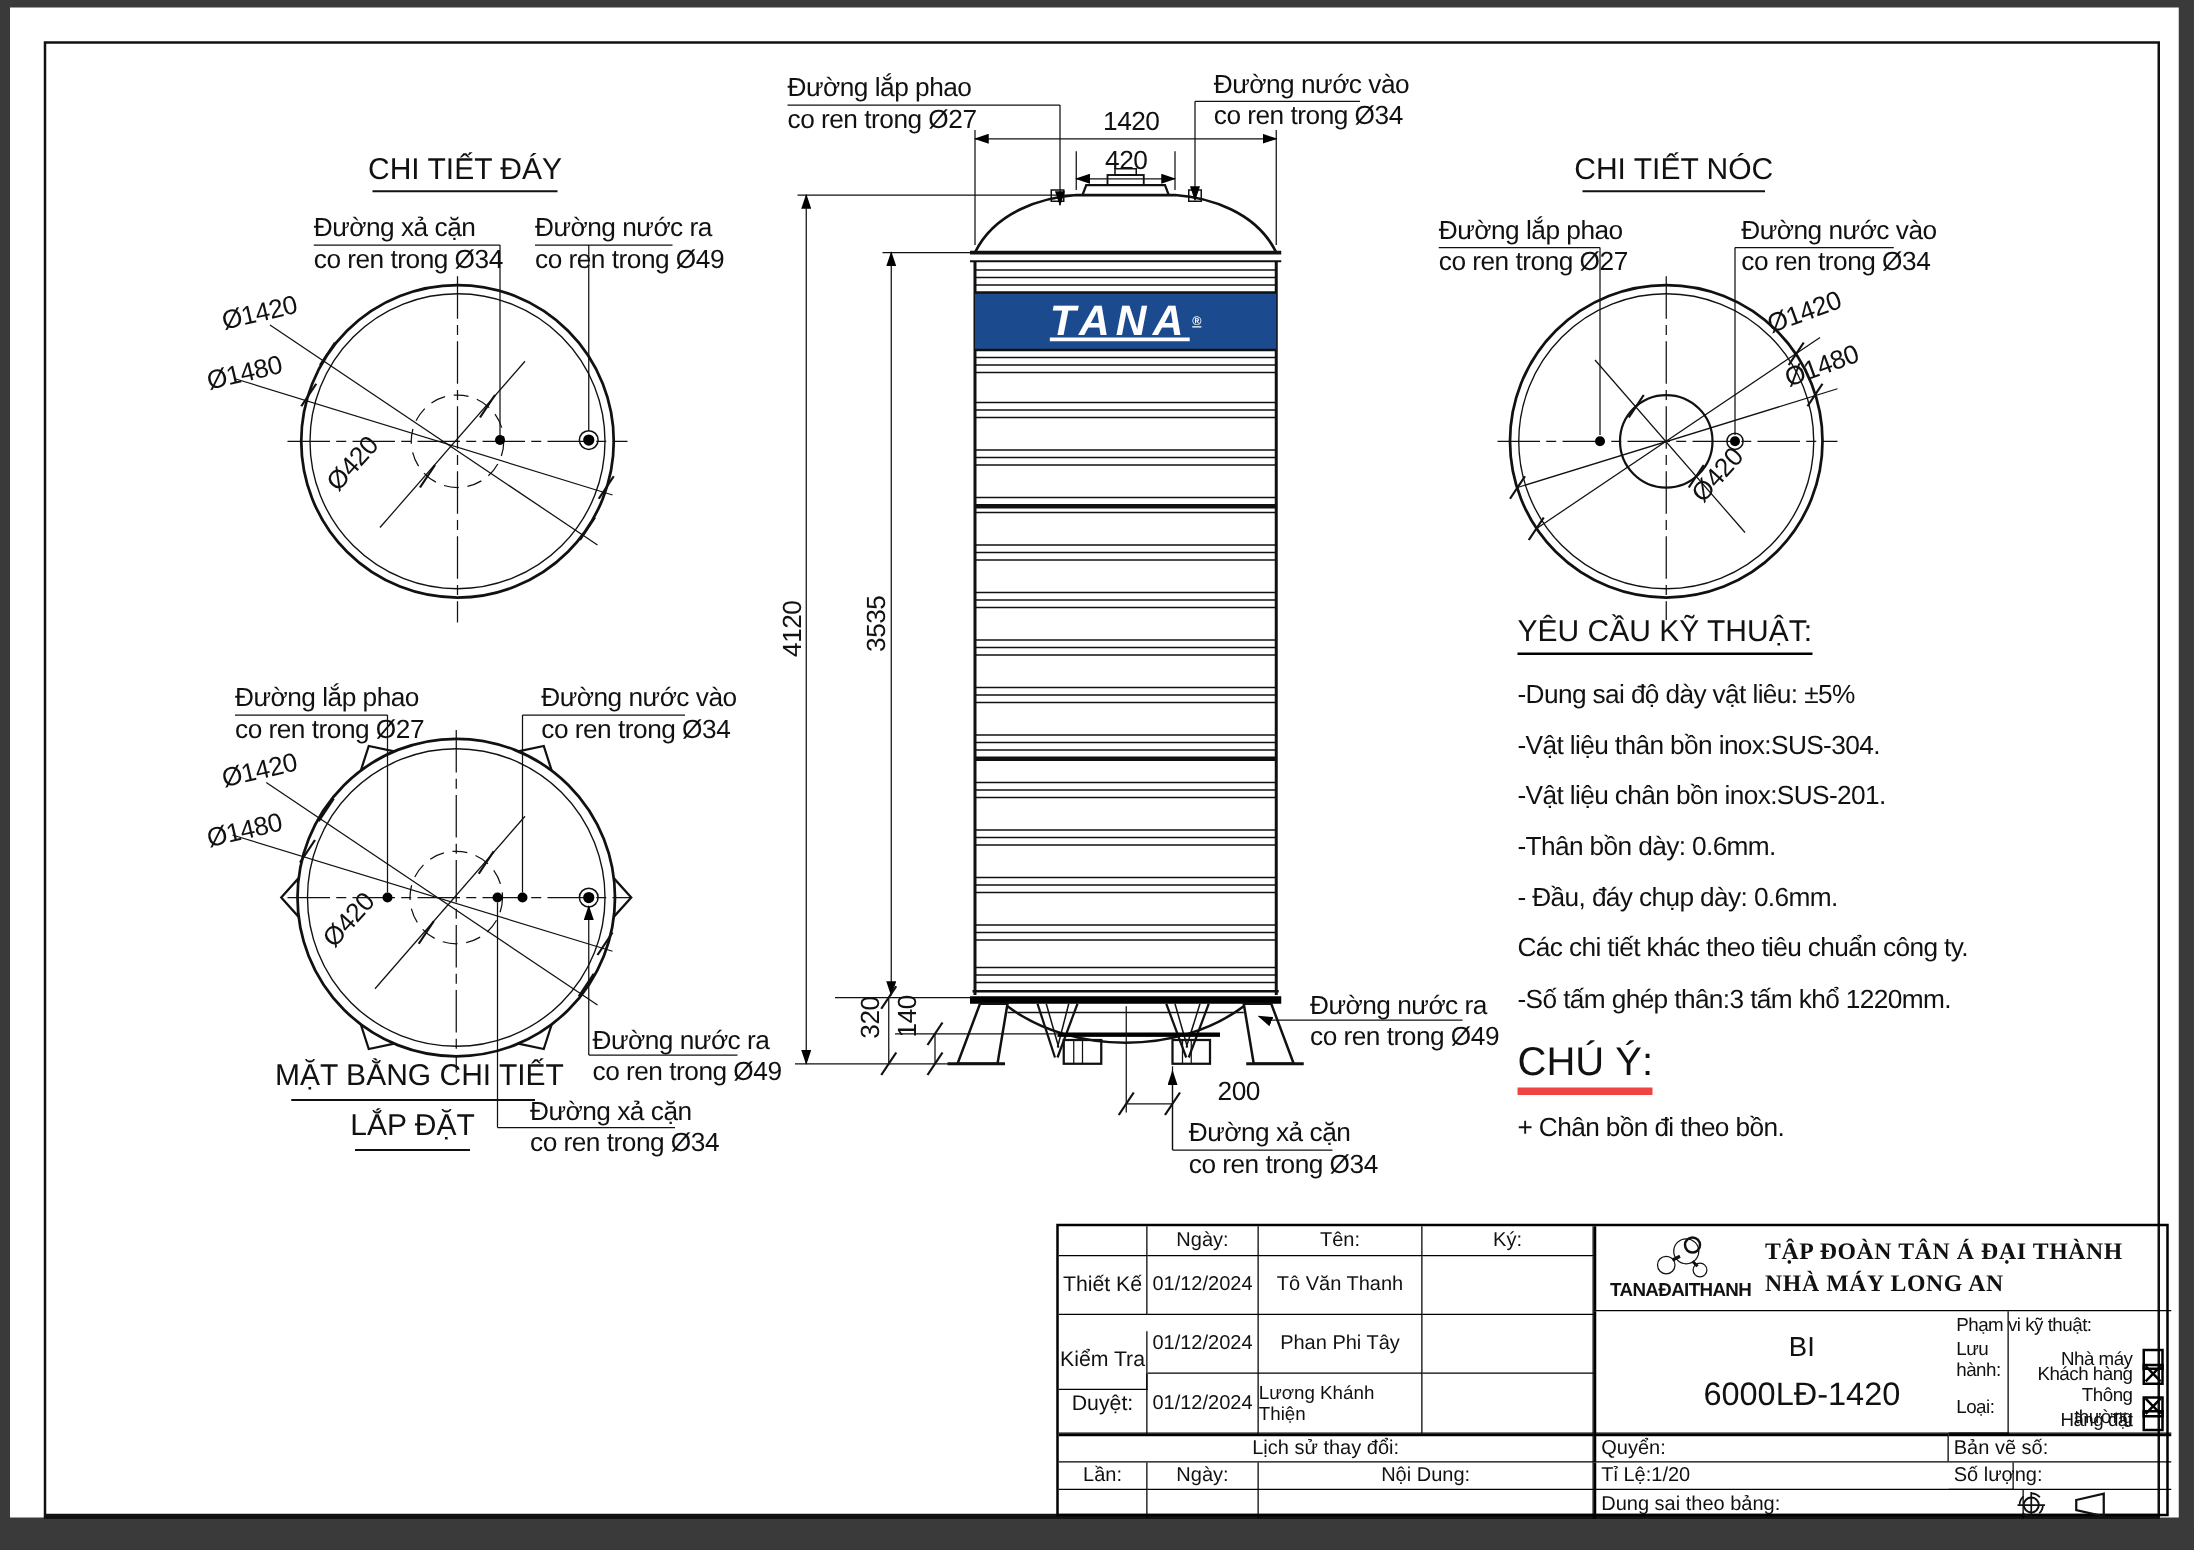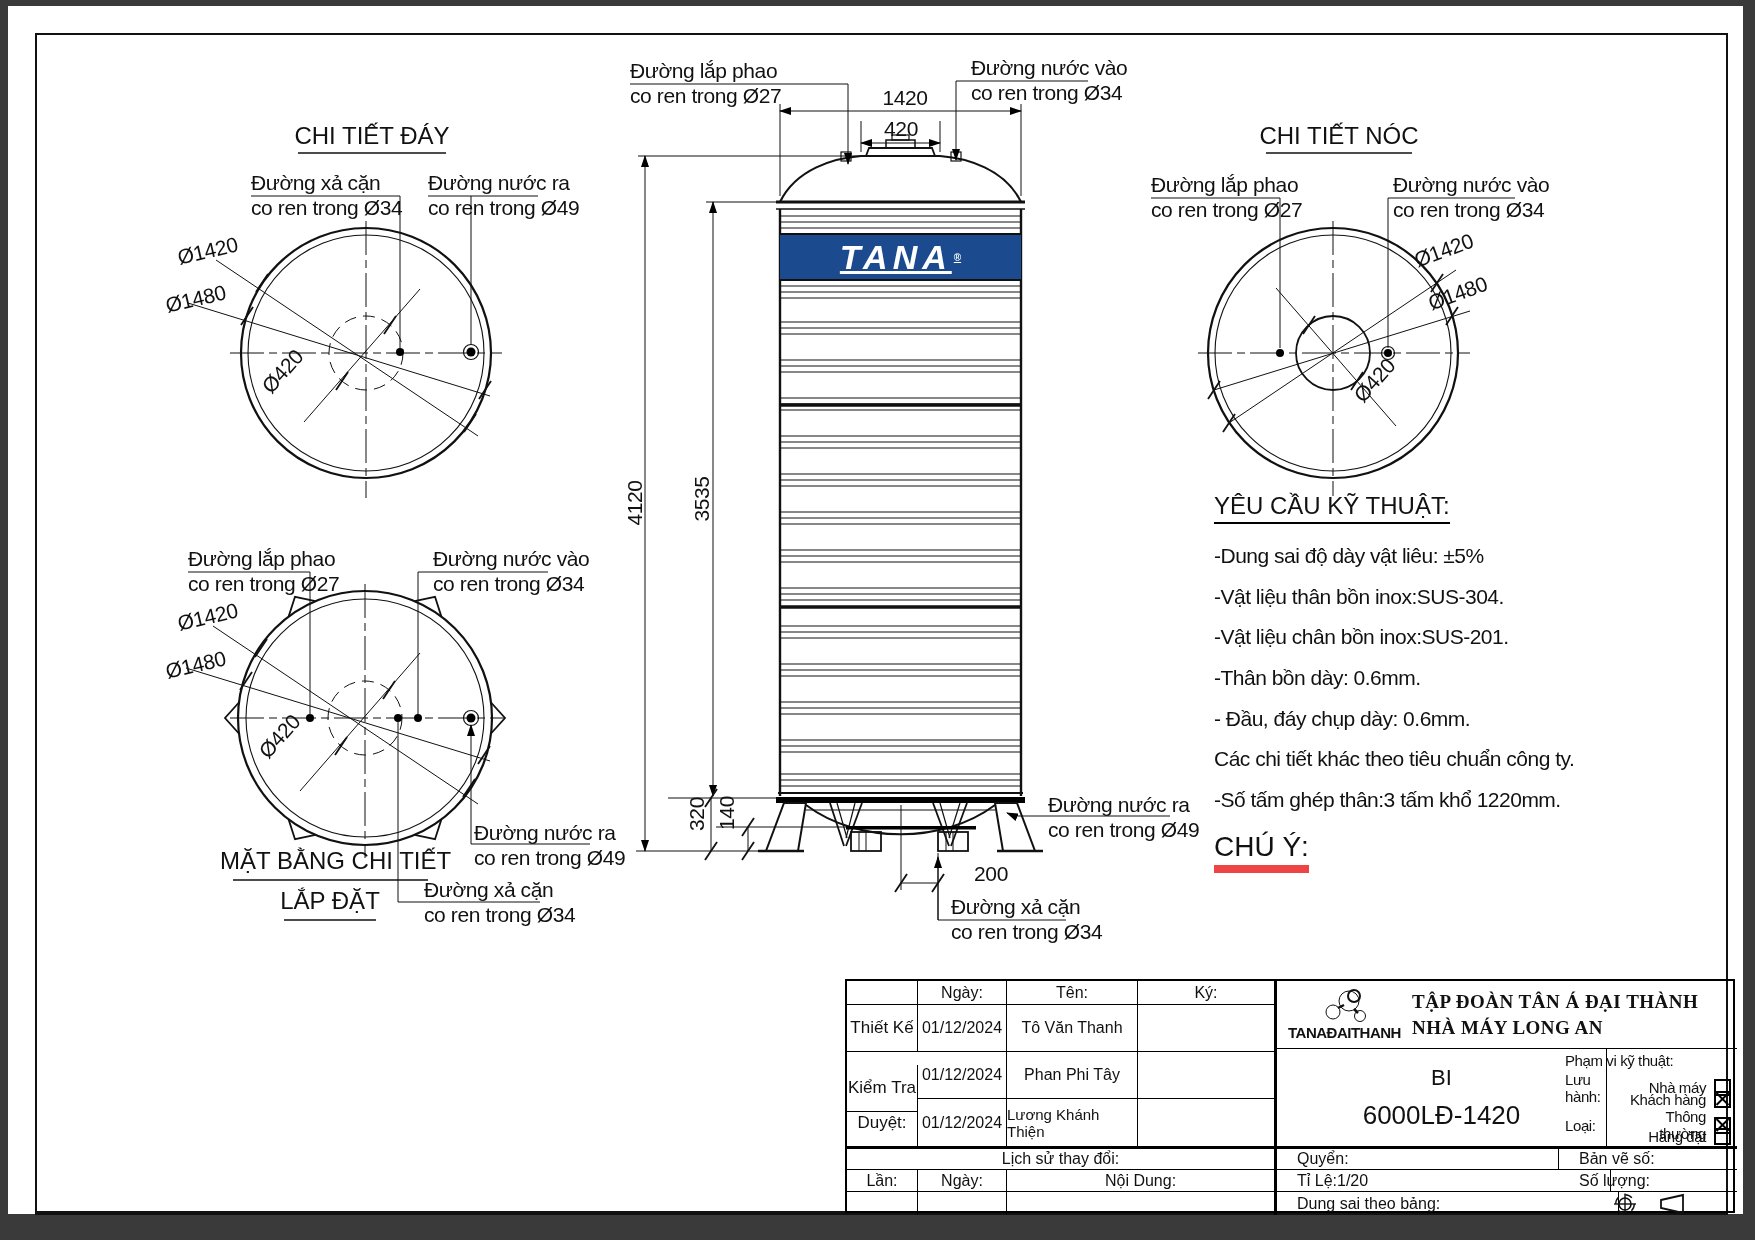--- a/index.html
+++ b/index.html
@@ -17,26 +17,26 @@
   .vtitle{font-size:24px;text-align:center;width:220px;letter-spacing:0;}
   .rot90{transform:rotate(-90deg);transform-origin:center;}
   .r13{transform:rotate(-13deg);transform-origin:left center;}
   .r20{transform:rotate(-20deg);transform-origin:left center;}
   .r48{transform:rotate(-48deg);transform-origin:left center;}
   #tana-band{position:absolute;left:772px;top:228px;width:241px;height:46px;display:flex;align-items:center;justify-content:center;color:#fff;font-weight:bold;font-style:italic;font-size:34px;letter-spacing:5px;text-decoration:underline;}
   #tana-band sup{font-size:10px;font-style:normal;letter-spacing:0;margin-left:2px;}
   #req{position:absolute;left:1206px;top:486px;width:420px;font-size:21px;letter-spacing:-0.5px;}
   .req-title{font-size:24px;display:inline-block;border-bottom:2px solid #000;padding-bottom:2px;margin-bottom:12px;letter-spacing:0;}
   .req-item{height:40.7px;line-height:40.7px;}
-  .req-note-title{font-size:28px;display:inline-block;border-bottom:8px solid #ef4444;padding-bottom:2px;margin-top:10px;letter-spacing:0;}
+  .req-note-title{font-size:32px;display:inline-block;border-bottom:6px solid #ef4444;padding-bottom:2px;margin-top:10px;letter-spacing:0;}
   .req-note{margin-top:12px;line-height:30px;}
   
   #tb{position:absolute;left:837px;top:973px;width:890px;height:234px;border:2.5px solid #000;box-sizing:border-box;font-size:16px;}
   .cell{position:absolute;box-sizing:border-box;border-right:1.5px solid #000;border-bottom:1.5px solid #000;display:flex;align-items:center;justify-content:center;overflow:hidden;}
-  .cell.left{justify-content:flex-start;padding-left:20px;}
+  .cell.left{justify-content:flex-start;padding-left:4px;}
   .cell.noR{border-right:none;}
   .cell.noB{border-bottom:none;}
   .cell.thickT{border-top:2.5px solid #000;}
   .cell.thickL{border-left:2px solid #000;}
   .co-name{display:flex;flex-direction:column;align-items:flex-start;justify-content:center;flex:1;font-family:"Liberation Serif",serif;font-weight:bold;font-size:19px;letter-spacing:0.5px;line-height:26px;}
   .logo-box{width:135px;display:flex;flex-direction:column;align-items:center;justify-content:center;}
   .logo-word{font-weight:bold;font-size:15px;letter-spacing:-0.5px;margin-top:-2px;}
   .prod{display:flex;flex-direction:column;align-items:center;justify-content:center;gap:9px;}
   .prod .code{font-size:22px;}
   .prod .model{font-size:26px;}
@@ -360,20 +360,21 @@
 <div id="req">
   <div class="req-title">YÊU CẦU KỸ THUẬT:</div>
   <div class="req-item">-Dung sai độ dày vật liêu: ±5%</div>
   <div class="req-item">-Vật liệu thân bồn inox:SUS-304.</div>
   <div class="req-item">-Vật liệu chân bồn inox:SUS-201.</div>
   <div class="req-item">-Thân bồn dày: 0.6mm.</div>
   <div class="req-item">- Đầu, đáy chụp dày: 0.6mm.</div>
   <div class="req-item">Các chi tiết khác theo tiêu chuẩn công ty.</div>
   <div class="req-item">-Số tấm ghép thân:3 tấm khổ 1220mm.</div>
   <div><span class="req-note-title">CHÚ Ý:</span></div>
+  <div class="req-note">+ Chân bồn đi theo bồn.</div>
 </div>
 
 <div id="tb">
   <div class="cell" style="left:0;top:0;width:71px;height:24px"></div>
   <div class="cell" style="left:71px;top:0;width:89px;height:24px">Ngày:</div>
   <div class="cell" style="left:160px;top:0;width:131px;height:24px">Tên:</div>
   <div class="cell" style="left:291px;top:0;width:137px;height:24px">Ký:</div>
 
   <div class="cell" style="left:0;top:24px;width:71px;height:47px;font-size:17px">Thiết Kế</div>
   <div class="cell" style="left:71px;top:24px;width:89px;height:47px">01/12/2024</div>

